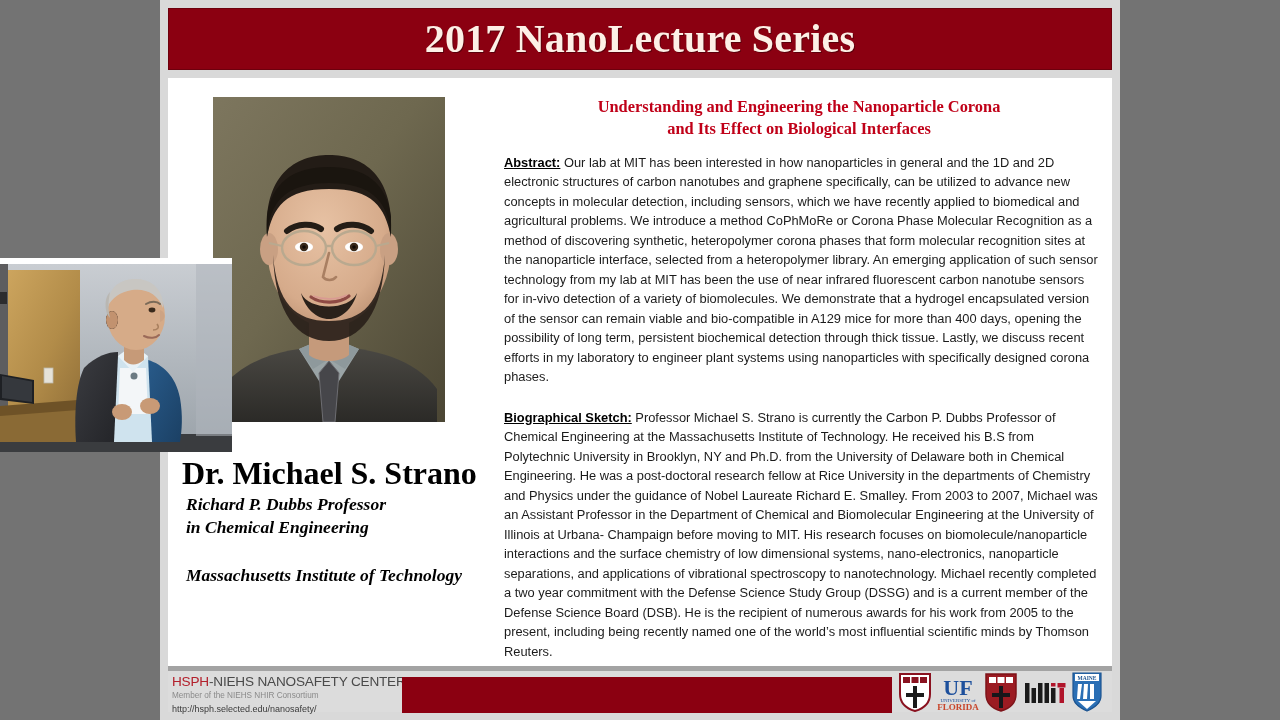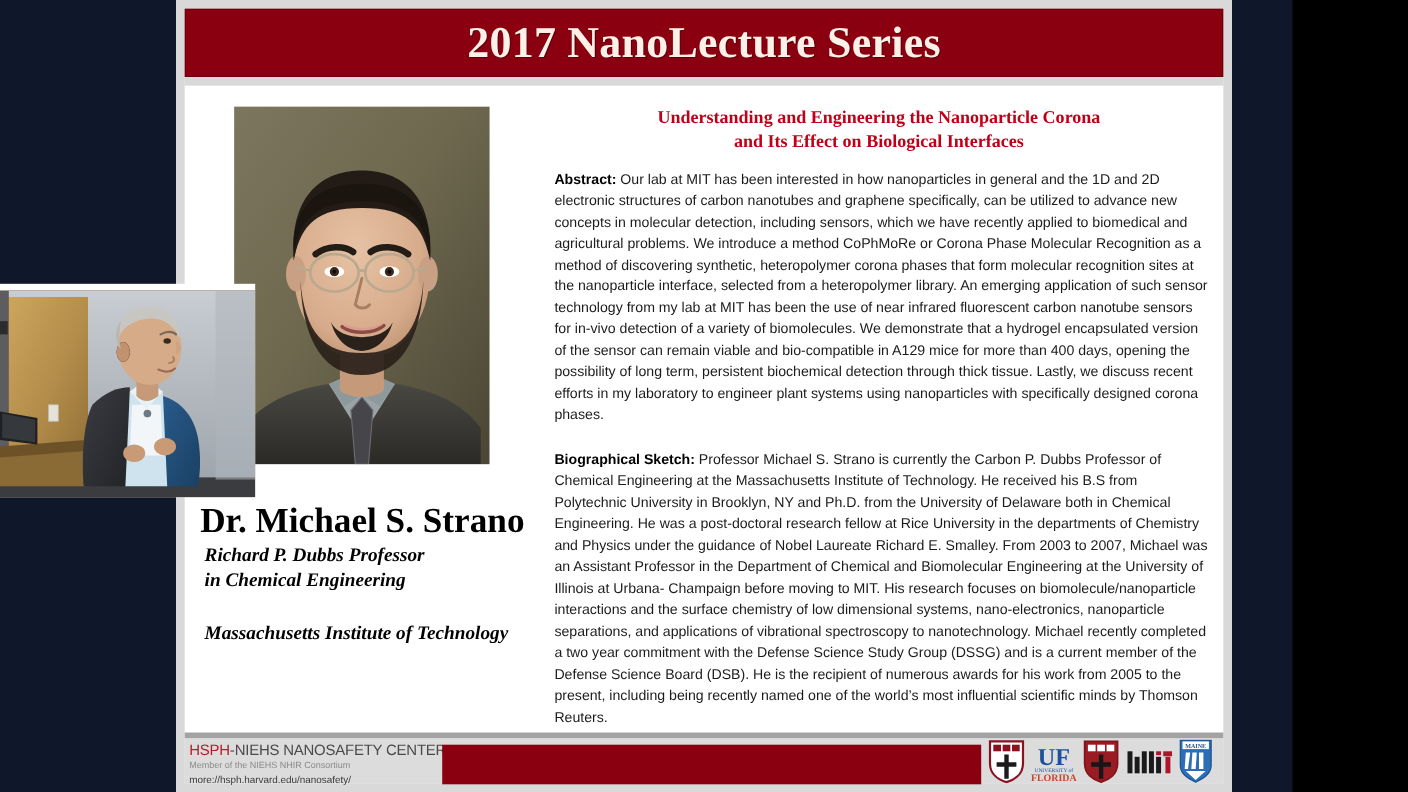--- a/index.html
+++ b/index.html
@@ -8,23 +8,23 @@
     background: #000;
   }
   body {
     width: 1280px;
     height: 720px;
     overflow: hidden;
     font-family: "Liberation Sans", sans-serif;
   }
   #stage {
     position: relative;
-    width: 1175px;
+    width: 1280px;
     height: 720px;
-    background: #0f172a;
+    background: #737373;
   }
 
   
   #slide-frame {
     position: absolute;
     left: 160px;
     top: 0px;
     width: 960px;
     height: 720px;
     background: #d9d9d9;
@@ -160,21 +160,21 @@
   .para {
     margin: 0 14px 0 6px;
     font-family: "Liberation Sans", sans-serif;
     font-size: 12.85px;
     line-height: 1.52;
     color: #1b1b1b;
     text-align: left;
   }
   #abstract-para { margin-top: 13px; }
   #bio-para { margin-top: 21px; }
-  .lead { font-weight: bold; color: #000; }
+  .lead { font-weight: bold; color: #000; text-decoration: underline; }
 
   
   #footer {
     position: absolute;
     left: 0px;
     top: 658px;
     width: 944px;
     height: 46px;
     background: #dcdcdc;
     border-top: 5px solid #a3a3a3;
@@ -354,21 +354,21 @@
           <p class="para" id="abstract-para"><span class="lead">Abstract:</span><span> Our lab at MIT has been interested in how nanoparticles in general and the 1D and 2D electronic structures of carbon nanotubes and graphene specifically, can be utilized to advance new concepts in molecular detection, including sensors, which we have recently applied to biomedical and agricultural problems. We introduce a method CoPhMoRe or Corona Phase Molecular Recognition as a method of discovering synthetic, heteropolymer corona phases that form molecular recognition sites at the nanoparticle interface, selected from a heteropolymer library. An emerging application of such sensor technology from my lab at MIT has been the use of near infrared fluorescent carbon nanotube sensors for in-vivo detection of a variety of biomolecules. We demonstrate that a hydrogel encapsulated version of the sensor can remain viable and bio-compatible in A129 mice for more than 400 days, opening the possibility of long term, persistent biochemical detection through thick tissue.  Lastly, we discuss recent efforts in my laboratory to engineer plant systems using nanoparticles with specifically designed corona phases.</span></p>
 
           <p class="para" id="bio-para"><span class="lead">Biographical Sketch:</span><span> Professor Michael S. Strano is currently the Carbon P. Dubbs Professor of Chemical Engineering at the Massachusetts Institute of Technology. He received his B.S from Polytechnic University in Brooklyn, NY and Ph.D. from the University of Delaware both in Chemical Engineering. He was a post-doctoral research fellow at Rice University in the departments of Chemistry and Physics under the guidance of Nobel Laureate Richard E. Smalley. From 2003 to 2007, Michael was an Assistant Professor in the Department of Chemical and Biomolecular Engineering at the University of Illinois at Urbana- Champaign before moving to MIT. His research focuses on biomolecule/nanoparticle interactions and the surface chemistry of low dimensional systems, nano-electronics, nanoparticle separations, and applications of vibrational spectroscopy to nanotechnology. Michael recently completed a two year commitment with the Defense Science Study Group (DSSG) and is a current member of the Defense Science Board (DSB). He is the recipient of numerous awards for his work from 2005 to the present, including being recently named one of the world’s most influential scientific minds by Thomson Reuters.</span></p>
         </div>
       </div>
 
       <div id="footer">
         <div id="footer-logo-text">
           <div id="hsph-line"><span class="hsph">HSPH</span><span>-NIEHS NANOSAFETY CENTER</span></div>
           <div id="hsph-sub">Member of the NIEHS NHIR Consortium</div>
-          <div id="hsph-url">more://hsph.harvard.edu/nanosafety/</div>
+          <div id="hsph-url">http://hsph.selected.edu/nanosafety/</div>
         </div>
 
         <div id="footer-redbar"></div>
 
         <div id="footer-logos">
 
           <span class="logo">
             <svg width="34" height="40" viewBox="0 0 34 40" aria-hidden="true">
               <path d="M2 2 H32 V22 C32 32 24 37 17 39 C10 37 2 32 2 22 Z" fill="#ffffff" stroke="#8a1220" stroke-width="2"></path>
               <rect x="5" y="5" width="7" height="6" fill="#8a1220"></rect>

